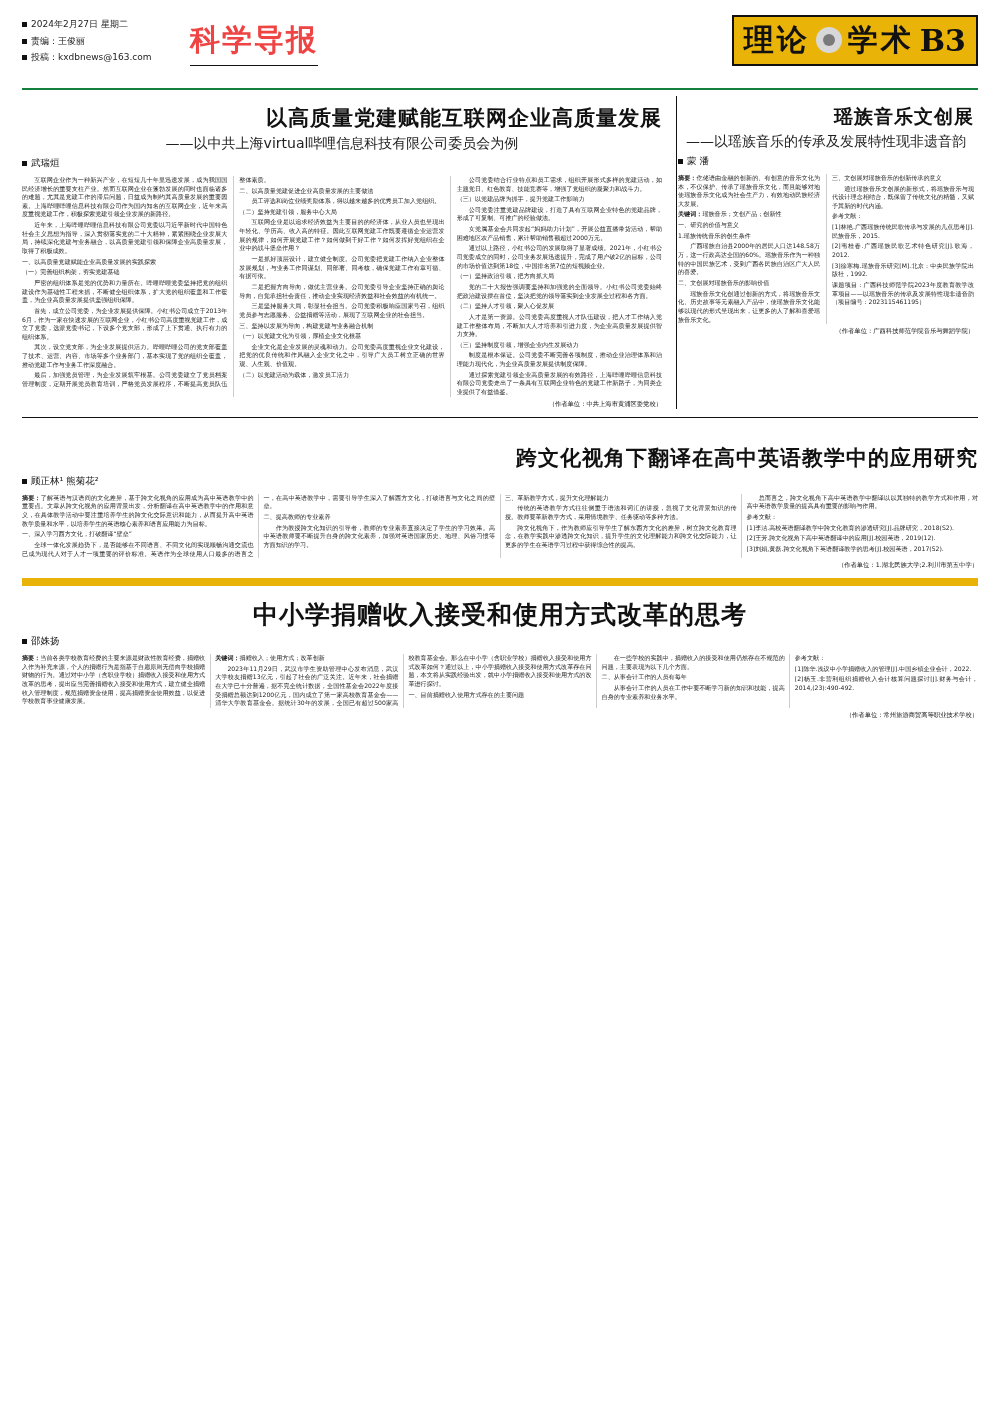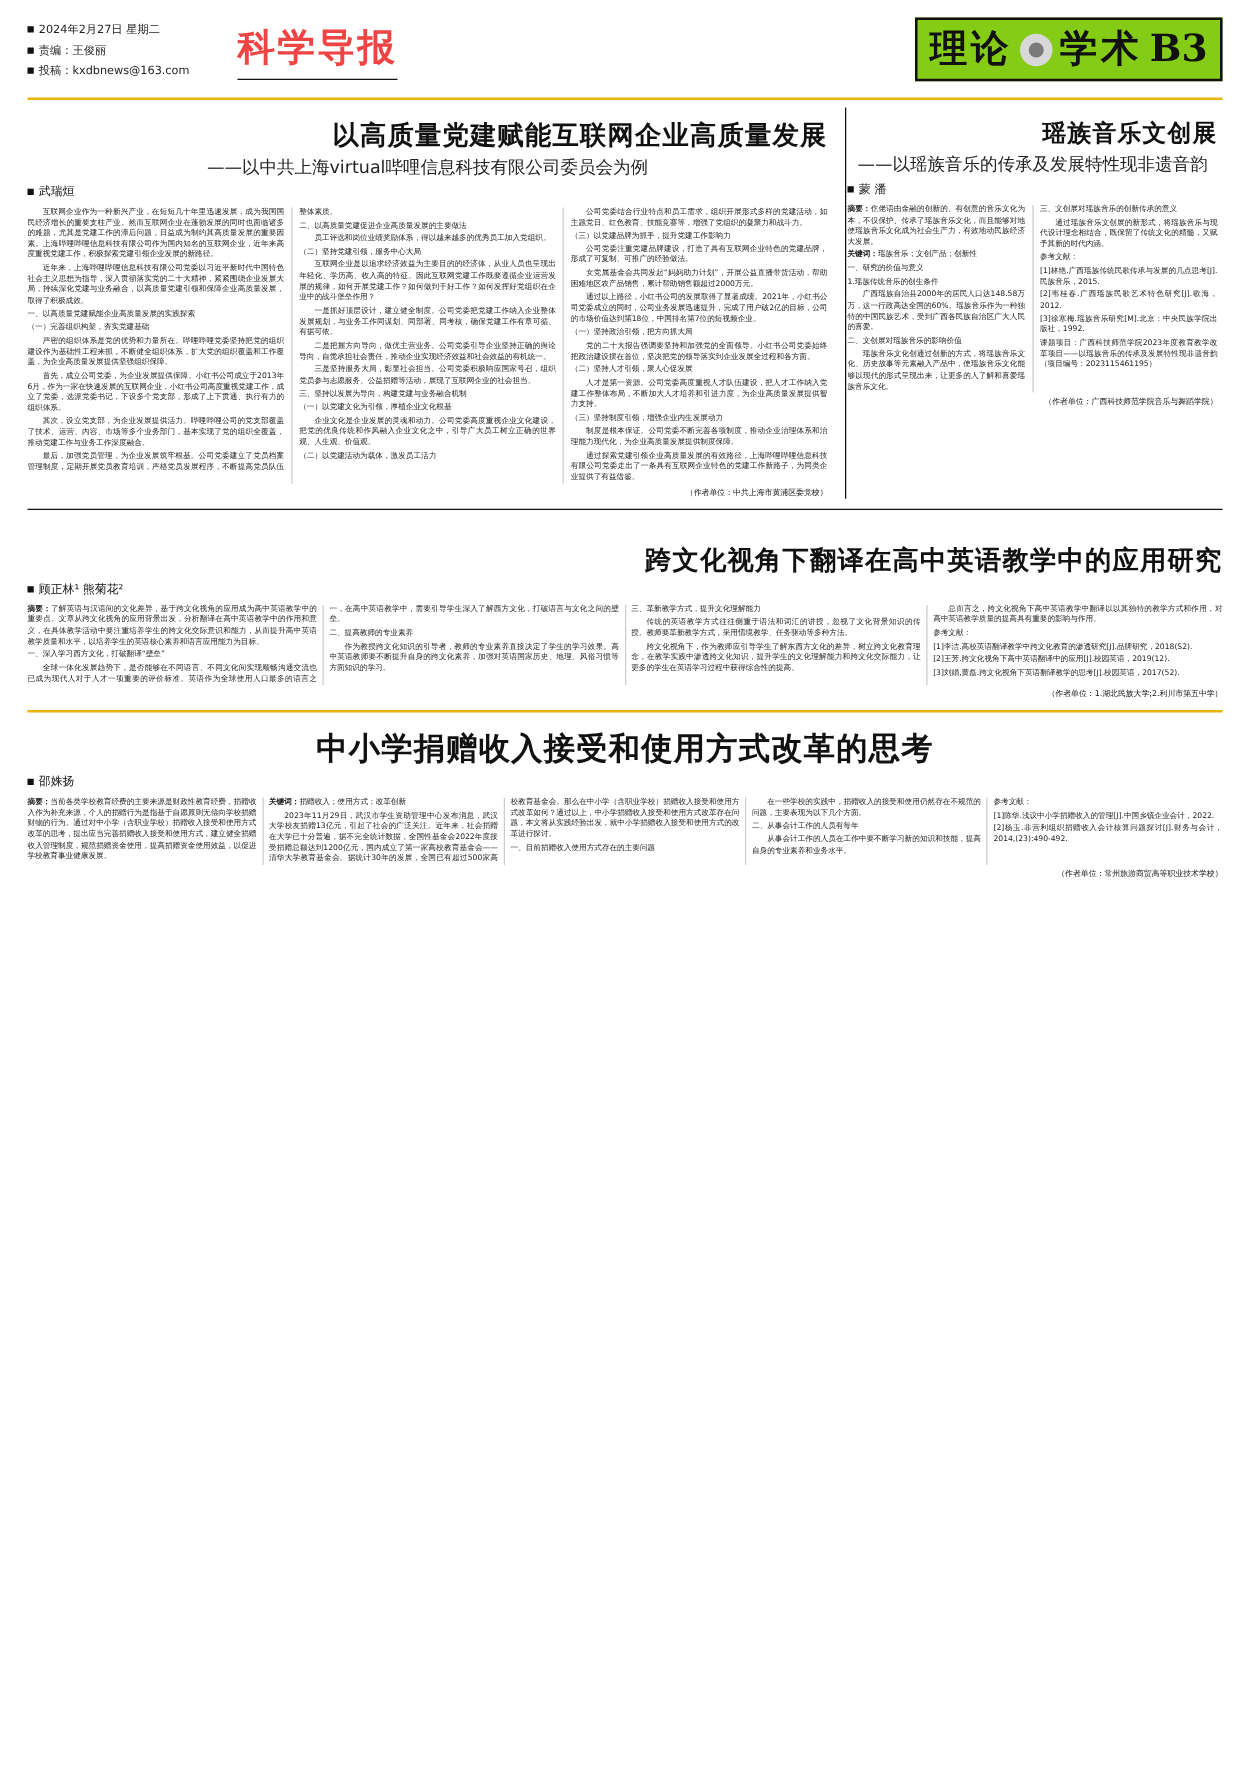--- a/index.html
+++ b/index.html
@@ -1,26 +1,26 @@
 <!DOCTYPE html>
 <html><head>
 <meta charset="utf-8">
 <style>
   html,body{margin:0;padding:0;background:#ffffff;}
   body{width:1000px;height:1414px;font-family:"DejaVu Sans","Liberation Sans",sans-serif;color:#111;}
   .page{width:1000px;height:1414px;position:relative;box-sizing:border-box;padding:14px 22px 10px 22px;}
 
   
-  .masthead{display:flex;align-items:flex-start;justify-content:space-between;border-bottom:2px solid #eab308;padding-bottom:12px;}
+  .masthead{display:flex;align-items:flex-end;justify-content:space-between;border-bottom:2px solid #15803d;padding-bottom:22px;}
   .mast-left{font-size:9px;line-height:1.85;color:#222;padding-top:2px;min-width:150px;}
   .mast-left div{white-space:nowrap;}
   .mark{display:inline-block;width:5px;height:5px;background:#111;margin-right:4px;vertical-align:middle;}
   .mast-mid{flex:1;text-align:left;padding-left:18px;padding-top:4px;}
   .paper-name{font-family:"DejaVu Serif","Liberation Serif",serif;font-size:30px;font-weight:bold;letter-spacing:2px;color:#ef4444;border-bottom:1px solid #111;display:inline-block;padding-bottom:4px;}
-  .mast-right{display:flex;align-items:center;gap:6px;border:2px solid #111;padding:3px 10px 3px 10px;background:#84cc16;}
+  .mast-right{display:flex;align-items:center;gap:6px;border:2px solid #111;padding:3px 10px 3px 10px;background:#eab308;}
   .mast-right .sec{font-family:"DejaVu Serif","Liberation Serif",serif;font-size:30px;font-weight:bold;letter-spacing:3px;}
   .mast-right .logo{width:26px;height:26px;border-radius:50%;background:#d8d8d8;position:relative;}
   .mast-right .logo:after{content:"";position:absolute;left:7px;top:7px;width:12px;height:12px;border-radius:50%;background:#7a7a7a;}
   .mast-right .pageno{font-family:"DejaVu Serif","Liberation Serif",serif;font-size:30px;font-weight:bold;}
   h1.title{font-family:Liberation Serif, serif;font-size:21px;font-weight:bold;text-align:right;margin:8px 0 3px 0;letter-spacing:1px;}
   h1.title.small{font-size:19px;}
   .subtitle{text-align:center;font-size:14px;color:#222;margin-bottom:4px;}
   .byline{font-size:9.5px;margin:3px 0 6px 0;}
   .byline .sq{display:inline-block;width:5px;height:5px;background:#111;margin-right:4px;vertical-align:middle;}
   .body-text{font-size:6.1px;line-height:1.42;text-align:justify;color:#1b1b1b;}
@@ -35,21 +35,21 @@
   .c3{column-count:3;column-gap:12px;column-rule:1px solid #ccc;}
   .c2{column-count:2;column-gap:12px;column-rule:1px solid #ccc;}
   .c4{column-count:4;column-gap:10px;column-rule:1px solid #ccc;}
   .c5{column-count:5;column-gap:10px;column-rule:1px solid #ccc;}
 
   .sign{text-align:right;font-size:6.3px;margin-top:3px;}
 
   
   .art2{margin-top:8px;border-top:1px solid #111;padding-top:18px;}
   
-  .bottom{margin-top:8px;border-top:2px solid #eab308;padding-top:8px;}
+  .bottom{margin-top:8px;border-top:8px solid #eab308;padding-top:8px;}
   h1.bigtitle{font-family:"DejaVu Serif","Liberation Serif",serif;font-size:25px;font-weight:bold;text-align:center;margin:4px 0 4px 0;letter-spacing:1px;}
 </style>
 </head>
 <body>
 
 <div class="page">
 
   <div class="masthead">
     <div class="mast-left">
       <div><span class="mark"></span><span>2024年2月27日 星期二</span></div>

